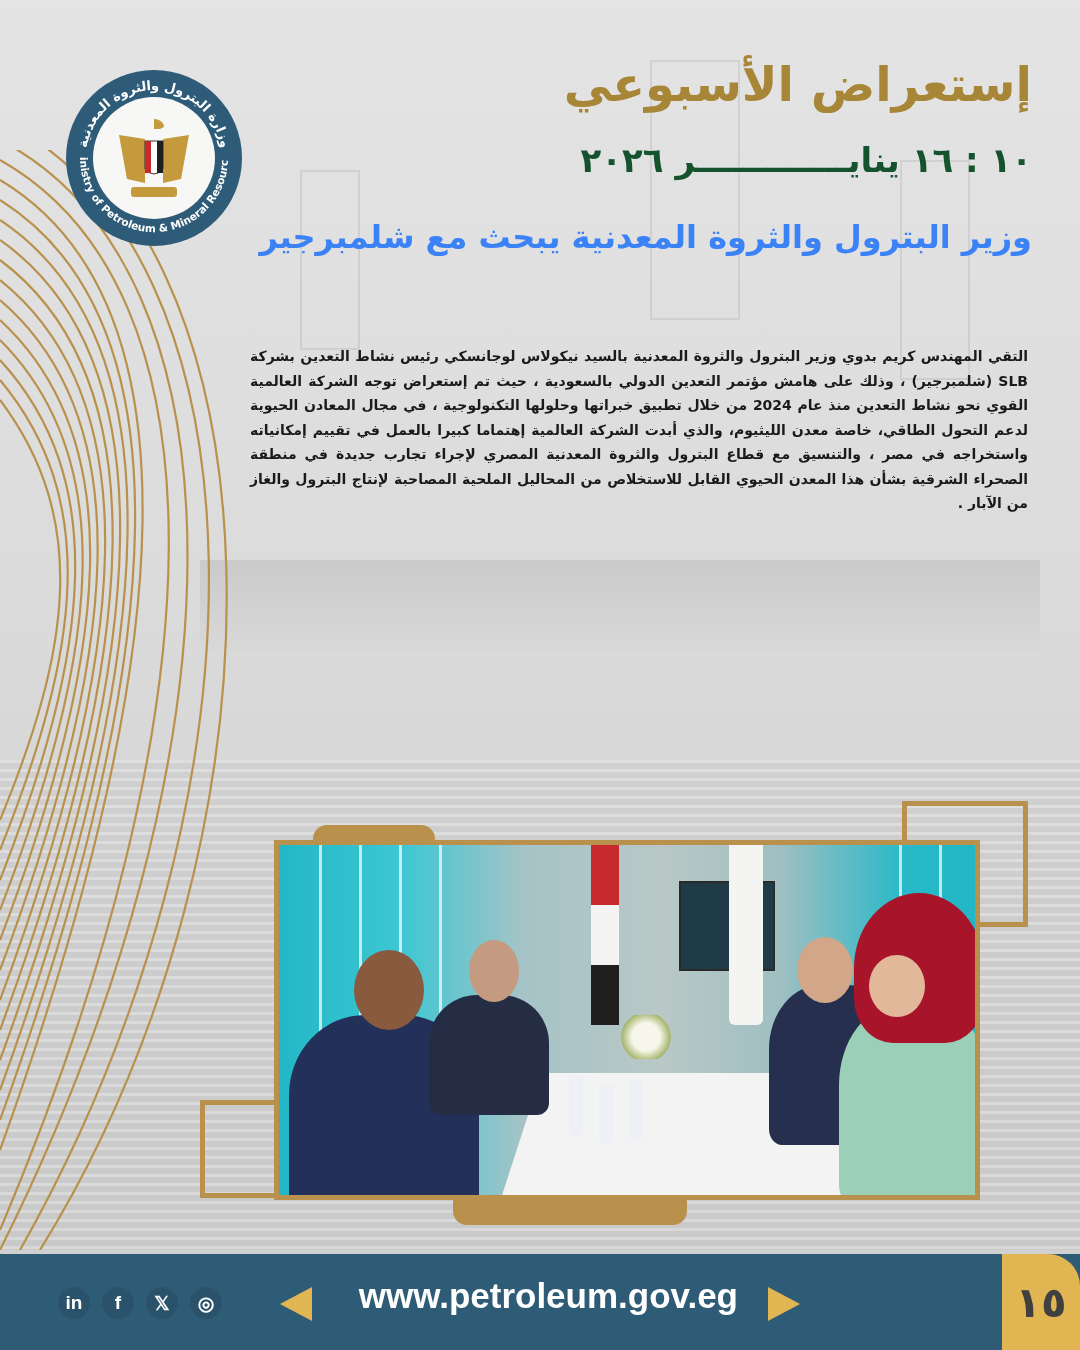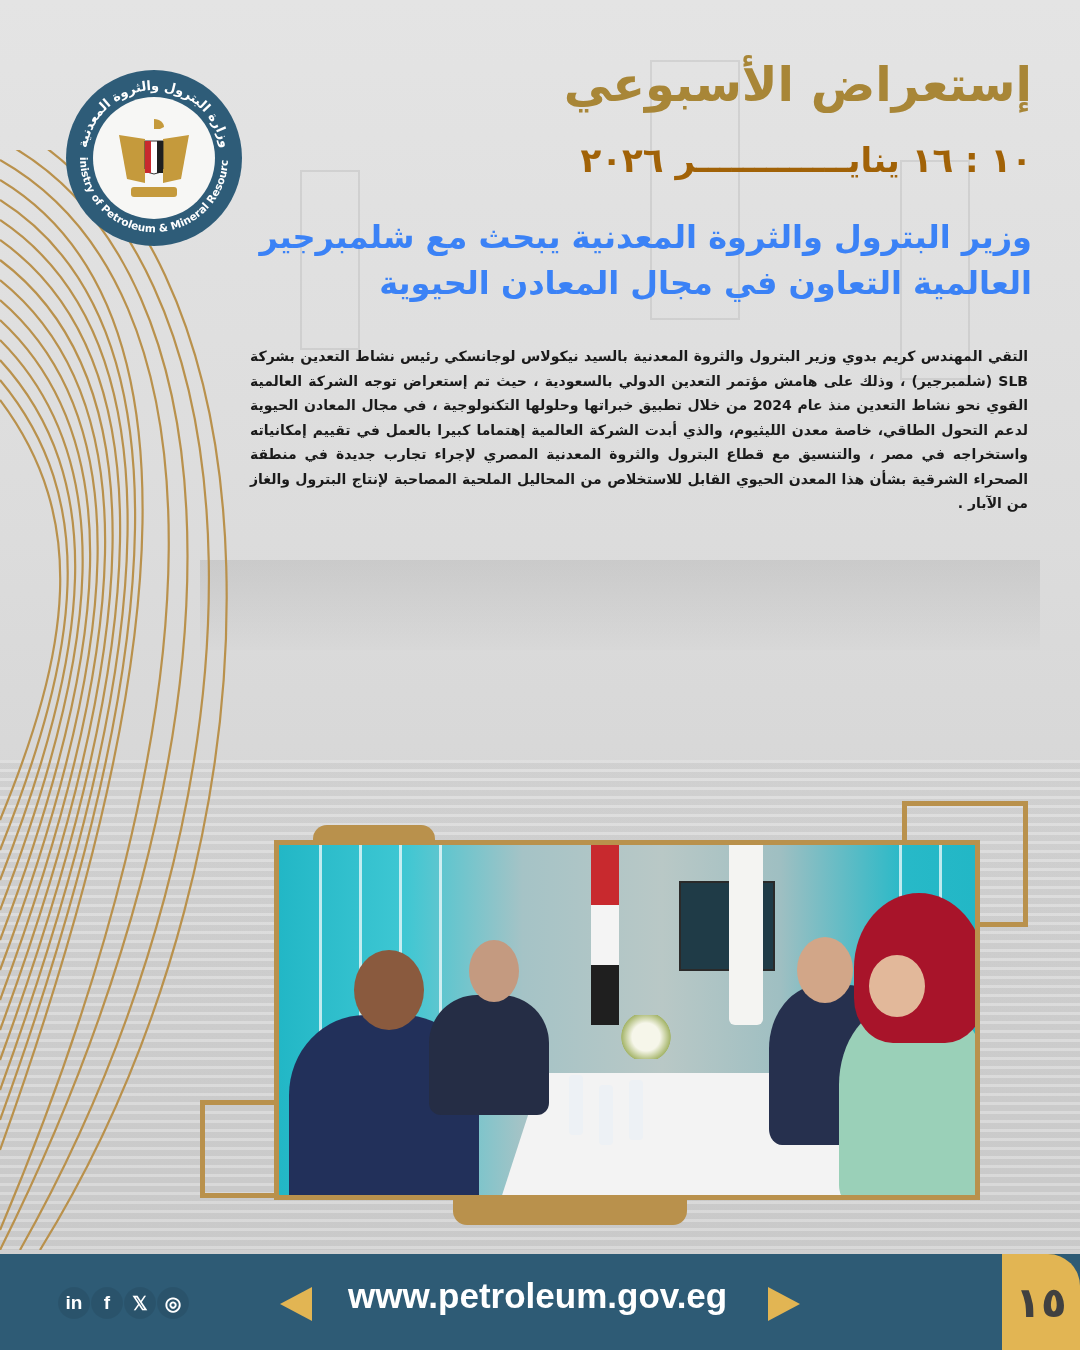--- a/index.html
+++ b/index.html
@@ -37,21 +37,21 @@
   .logo-ring-text { position: absolute; inset: 0; }
 
   
   .title {
     position: absolute; right: 48px; top: 56px;
     direction: rtl; font-family: "DejaVu Sans", sans-serif; font-weight: bold;
     font-size: 48px; color: #a88637; letter-spacing: 0;
   }
   .date {
     position: absolute; right: 48px; top: 140px;
-    direction: rtl; font-weight: bold; font-size: 34px; color: #a16207;
+    direction: rtl; font-weight: bold; font-size: 34px; color: #14532d;
   }
   .headline {
     position: absolute; right: 48px; top: 214px; width: 800px;
     direction: rtl; text-align: right; font-weight: bold; font-size: 32px;
     line-height: 46px; color: #3b82f6;
   }
 
   
   .body {
     position: absolute; right: 52px; top: 344px; width: 778px;
@@ -101,34 +101,34 @@
     position: absolute; left: 0; top: 1254px; width: 1080px; height: 96px;
     background: #2e5b75;
   }
   .footer .page-tab {
     position: absolute; right: 0; top: 0; width: 78px; height: 96px;
     background: #e2b553; border-radius: 0 32px 0 0;
     display: flex; align-items: center; justify-content: center;
   }
   .page-num { font-family: "DejaVu Sans", sans-serif; font-weight: bold; font-size: 42px; color: #404040; }
   .url {
-    position: absolute; left: 348px; top: 22px; width: 390px; text-align: left;
+    position: absolute; left: 348px; top: 22px; width: 390px; text-align: right;
     font-family: "Liberation Sans", sans-serif; font-weight: bold; font-size: 35px; color: #ffffff;
   }
   .arrow-left {
     position: absolute; left: 280px; top: 33px; width: 0; height: 0;
     border-top: 17px solid transparent; border-bottom: 17px solid transparent;
     border-right: 32px solid #e2b553;
   }
   .arrow-right {
     position: absolute; left: 768px; top: 33px; width: 0; height: 0;
     border-top: 17px solid transparent; border-bottom: 17px solid transparent;
     border-left: 32px solid #e2b553;
   }
-  .social { position: absolute; left: 58px; top: 33px; display: flex; gap: 1px; }
+  .social { position: absolute; left: 58px; top: 33px; display: flex; gap: 12px; }
   .social .ico {
     width: 32px; height: 32px; border-radius: 50%; background: rgba(0,0,0,0.08);
     display: flex; align-items: center; justify-content: center;
     color: #ffffff; font-family: "Liberation Sans", sans-serif; font-weight: bold; font-size: 19px;
   }
 </style>
 </head>
 <body>
 
 <div class="bg-scene">
@@ -186,21 +186,20 @@
       <rect x="46" y="28" width="6" height="32" fill="#1f1f1f"></rect>
     </svg>
   </div>
 </div>
 
 <div class="title">إستعراض الأسبوعي</div>
 <div class="date">١٠ : ١٦ ينايـــــــــــــر ٢٠٢٦</div>
 
 <div class="headline">
   <div>وزير البترول والثروة المعدنية يبحث مع شلمبرجير</div>
-  <div>العالمية التعاون في مجال المعادن الحيوية</div>
 </div>
 
 <div class="body">
   <p>التقي المهندس كريم بدوي وزير البترول والثروة المعدنية بالسيد نيكولاس لوجانسكي رئيس نشاط التعدين بشركة SLB (شلمبرجير) ، وذلك على هامش مؤتمر التعدين الدولي بالسعودية ، حيث تم إستعراض توجه الشركة العالمية القوي نحو نشاط التعدين منذ عام 2024 من خلال تطبيق خبراتها وحلولها التكنولوجية ، في مجال المعادن الحيوية لدعم التحول الطاقي، خاصة معدن الليثيوم، والذي أبدت الشركة العالمية إهتماما كبيرا بالعمل في تقييم إمكانياته واستخراجه في مصر ، والتنسيق مع قطاع البترول والثروة المعدنية المصري لإجراء تجارب جديدة في منطقة الصحراء الشرقية بشأن هذا المعدن الحيوي القابل للاستخلاص من المحاليل الملحية المصاحبة لإنتاج البترول والغاز من الآبار .</p>
 </div>
 
 <div class="frame-outline-tr"></div>
 <div class="frame-outline-bl"></div>
 <div class="frame-tab-top"></div>
 <div class="frame-tab-bottom"></div>

